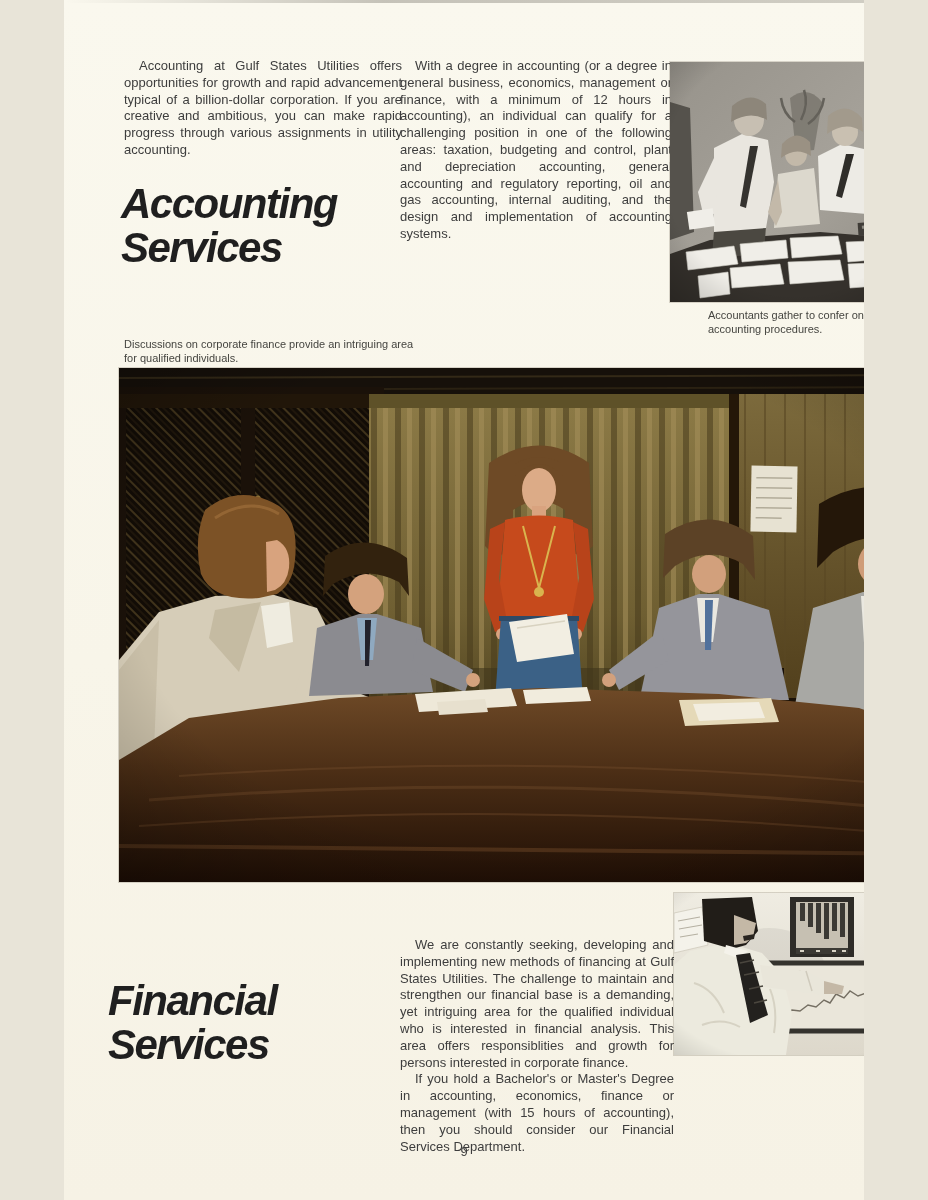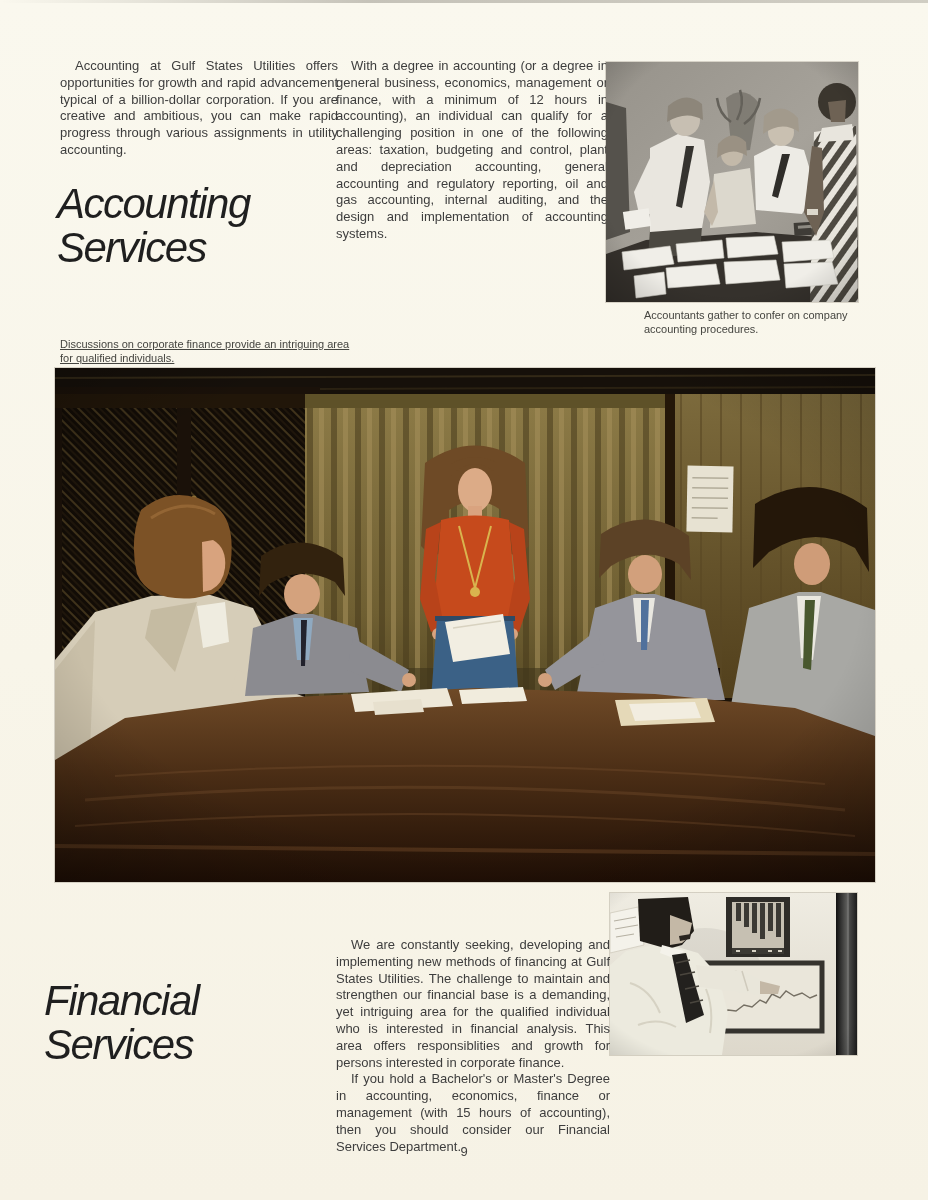--- a/index.html
+++ b/index.html
@@ -1,40 +1,40 @@
 <!DOCTYPE html>
 <html><head>
 <meta charset="utf-8">
 <style>
   html,body{margin:0;padding:0;background:#e8e4d8;}
   .page{
-    position:relative;width:928px;height:1200px;margin:0 auto;
+    position:relative;width:800px;height:1200px;margin:0 auto;
     background:linear-gradient(180deg,#faf8ee 0%,#f8f5e9 55%,#f6f2e5 100%);
     font-family:"Liberation Sans",sans-serif;color:#3c3c3c;overflow:hidden;
   }
   .page::before{content:"";position:absolute;left:0;top:0;right:0;height:3px;
     background:linear-gradient(90deg,rgba(0,0,0,0) 0%,rgba(40,35,25,.25) 40%,rgba(40,35,25,.2) 100%);}
   .body-text{font-size:13px;line-height:16.8px;text-align:justify;color:#3d3d3d;}
   .body-text p{margin:0;text-indent:15px;}
   .col{position:absolute;}
   .heading{
-    position:absolute;margin:0;font-style:italic;font-weight:normal;
+    position:absolute;margin:0;font-style:italic;font-weight:bold;
     font-size:42px;line-height:44px;letter-spacing:-1.5px;color:#1f1f1f;
   }
   .caption{position:absolute;font-size:11px;line-height:13.5px;color:#454540;margin:0;}
   .photo{position:absolute;margin:0;padding:0;box-shadow:0 0 0 1px rgba(55,45,25,.18);}
   .photo svg{display:block;width:100%;height:100%;}
   .page-number{position:absolute;left:0;right:0;top:1144px;text-align:center;
     font-size:13px;color:#3f3f3f;}
   #acct-intro{left:60px;top:58px;width:278px;}
   #acct-heading{left:57px;top:182px;}
   #acct-col2{left:336px;top:58px;width:272px;}
   #top-photo{left:606px;top:62px;width:252px;height:240px;}
   #top-photo-caption{left:644px;top:309px;width:256px;}
-  #big-photo-caption{left:60px;top:338px;width:290px;text-decoration:underline;}
+  #big-photo-caption{left:60px;top:338px;width:290px;}
   #big-photo{left:55px;top:368px;width:820px;height:514px;}
   #fin-intro{left:40px;top:891px;width:272px;}
   #fin-heading{left:44px;top:979px;}
   #fin-col2{left:336px;top:891px;width:274px;margin-top:46px;}
   #bottom-photo{left:610px;top:893px;width:247px;height:162px;}
   #bottom-photo-caption{left:610px;top:1062px;width:276px;}
 </style>
 </head>
 <body>
 

